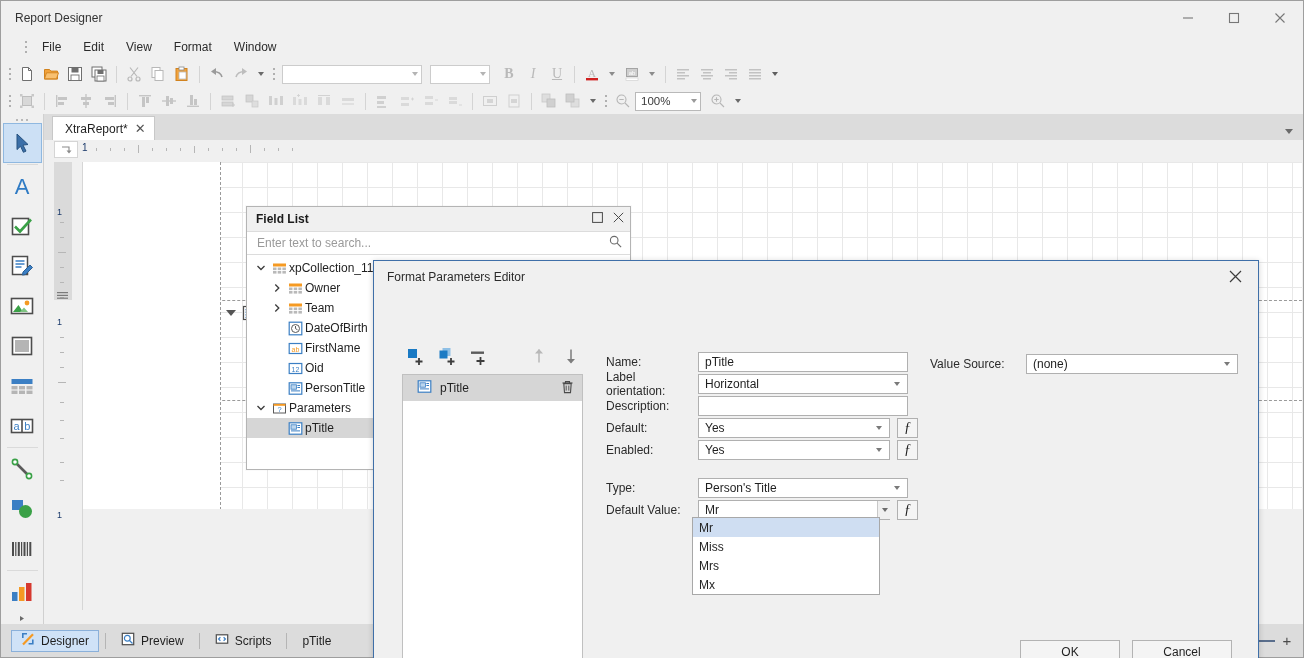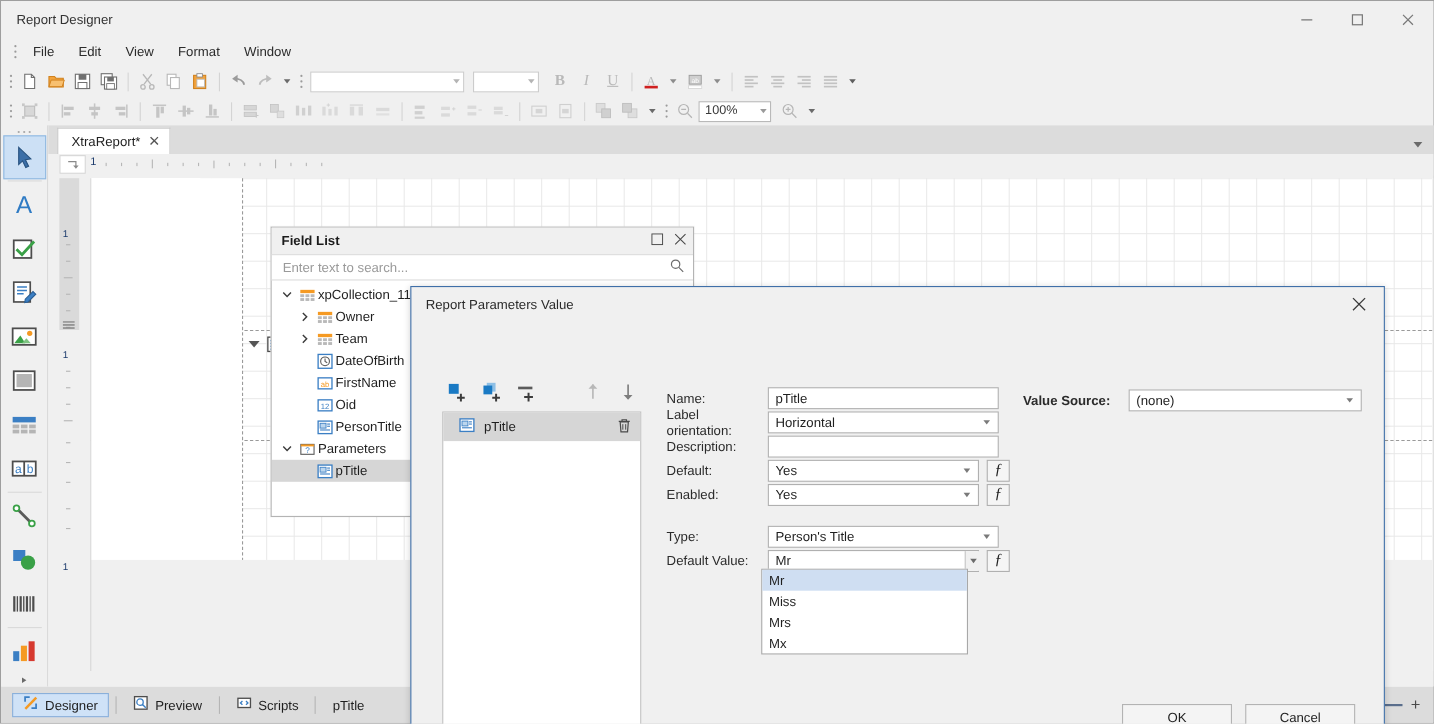--- a/index.html
+++ b/index.html
@@ -39,21 +39,21 @@
     align-items:center; justify-content:center;
     color:#6d6d6d;
   }
   .winbtn svg { display:block; }
 
   
   .menubar {
     height:26px; background:#f0f0f0;
     display:flex; align-items:center;
     flex:0 0 auto;
-    padding-left:8px;
+    padding-left:20px;
     text-align:right;
   }
   .gripdots {
     width:10px; height:20px;
     display:flex; flex-direction:column;
     align-items:center; justify-content:center; gap:3px;
     flex:0 0 auto;
   }
   .gripdots i { width:2px; height:2px; background:#9b9b9b; display:block; border-radius:50%; }
   .menuitem {
@@ -267,21 +267,21 @@
   }
   .fx {
     width:21px; height:20px; margin-left:7px; background:#f5f5f5;
     border:1px solid #b0b0b0; display:flex; align-items:center; justify-content:center;
     font-family:"Liberation Serif", serif; font-style:italic; font-size:14px; color:#222;
     flex:0 0 auto;
   }
   .gap { height:16px; }
 
   .vsrc { position:absolute; left:556px; top:62px; display:flex; align-items:center; height:20px; }
-  .vsrc .flabel { width:96px;font-weight:bold; }
+  .vsrc .flabel { width:96px; }
   .vsrc .finput { width:212px; }
 
   .dropdown {
     position:absolute; left:691px; top:403px; width:188px; height:78px;
     background:#ffffff; border:1px solid #a8a8a8; z-index:60;
   }
   .ddrow { height:19px; display:flex; align-items:center; padding-left:6px; font-size:12px; color:#1f1f1f; }
   .ddrow.hi { background:#cfdef2; }
 
   .dlg-buttons { position:absolute; right:26px; bottom:24px; display:flex; gap:12px; }
@@ -1070,21 +1070,21 @@
               </svg>
           </span>
           <span>pTitle</span>
         </div>
 
       </div>
     </div>
 
     <div class="dlg">
       <div class="dlg-title">
-        <span class="t">Report Parameters Value</span>
+        <span class="t">Format Parameters Editor</span>
         <div class="dlg-close">
           <svg width="13" height="13" viewBox="0 0 13 13">
               <path d="M1 1l11 11M12 1L1 12" stroke="#3c3c3c" stroke-width="1.2"></path>
             </svg>
         </div>
       </div>
 
       <div class="dlg-body">
 
         <div class="ptoolbar">

